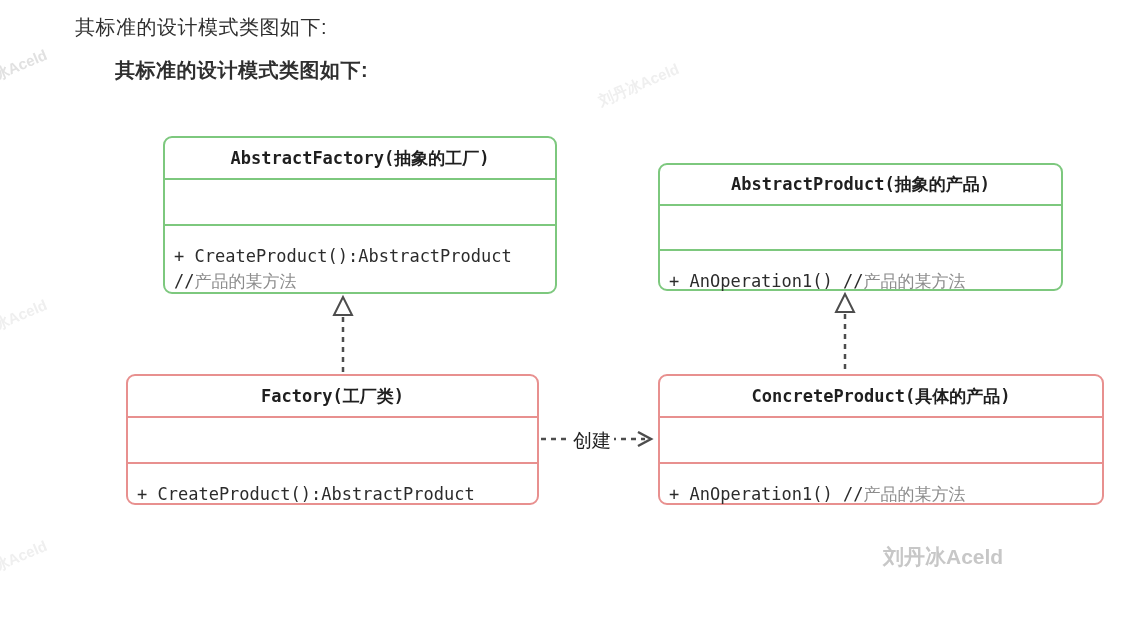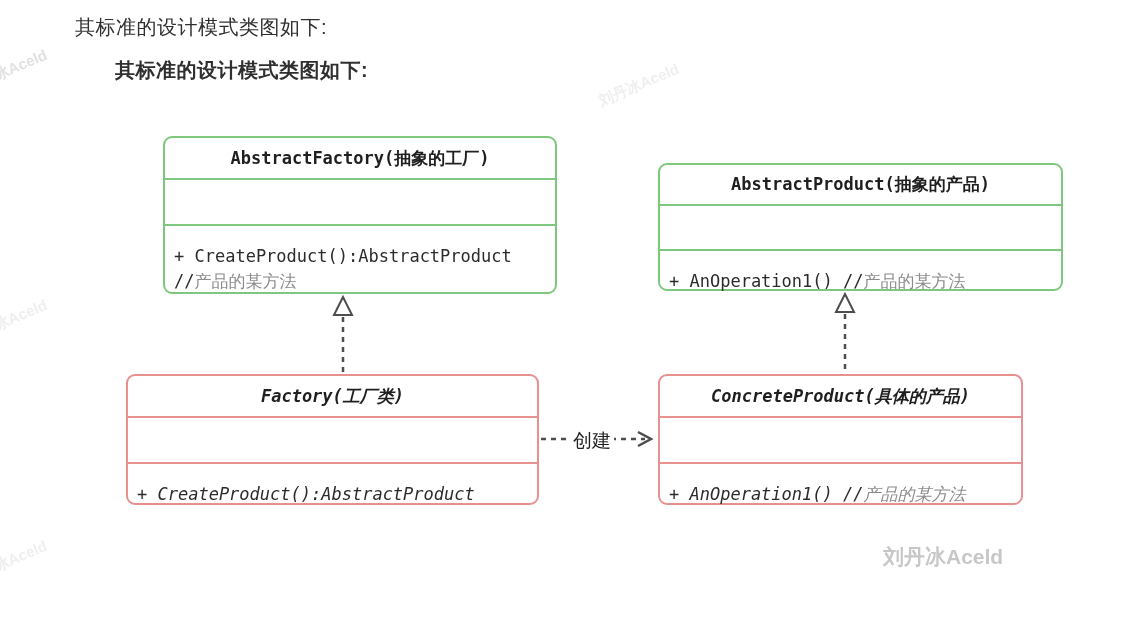--- a/index.html
+++ b/index.html
@@ -20,21 +20,21 @@
   .uml-class {
     position: absolute;
     background: #ffffff;
     border: 2px solid;
     border-radius: 9px;
     display: flex;
     flex-direction: column;
     z-index: 2;
   }
   .uml-class.green { border-color: #7dc87e; }
-  .uml-class.red   { border-color: #e8908f; font-style: italic; }
+  .uml-class.red   { border-color: #e8908f; }
 
   .uml-title {
     flex: 0 0 auto;
     display: flex;
     align-items: center;
     justify-content: center;
     font-family: "DejaVu Sans Mono", monospace;
     font-weight: bold;
     font-size: 17px;
     color: #1f1f1f;
@@ -67,21 +67,21 @@
   #cls-abstract-factory .uml-fields { height: 46px; }
 
   #cls-abstract-product { left: 658px; top: 163px; width: 405px; height: 128px; }
   #cls-abstract-product .uml-title  { height: 41px; }
   #cls-abstract-product .uml-fields { height: 45px; }
 
   #cls-factory { left: 126px; top: 374px; width: 413px; height: 131px; }
   #cls-factory .uml-title  { height: 42px; }
   #cls-factory .uml-fields { height: 46px; }
 
-  #cls-concrete-product { left: 658px; top: 374px; width: 365px; height: 131px; }
+  #cls-concrete-product { left: 658px; top: 374px; width: 446px; height: 131px; }
   #cls-concrete-product .uml-title  { height: 42px; }
   #cls-concrete-product .uml-fields { height: 46px; }
 
   
   #arrow-layer {
     position: absolute;
     left: 0; top: 0;
     width: 1144px; height: 624px;
     z-index: 3;
     pointer-events: none;

